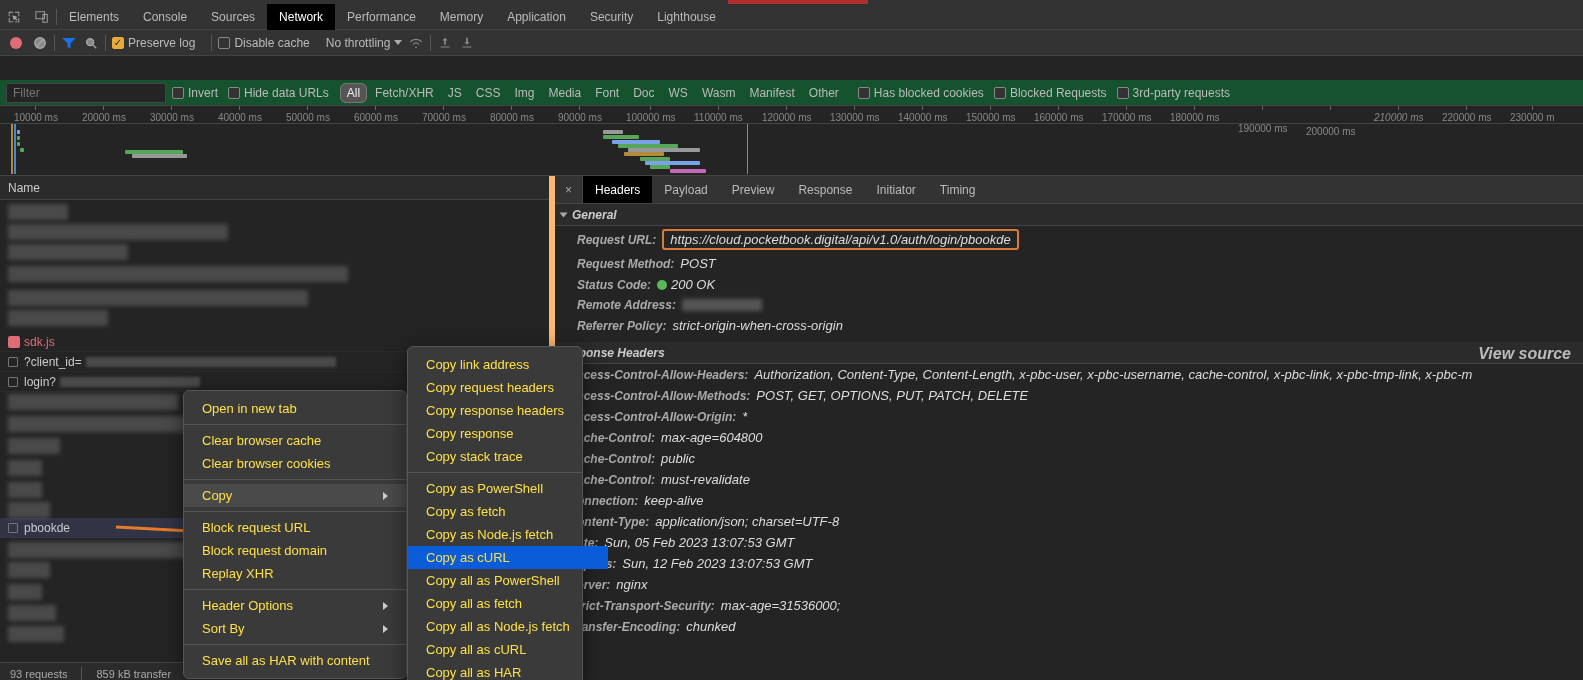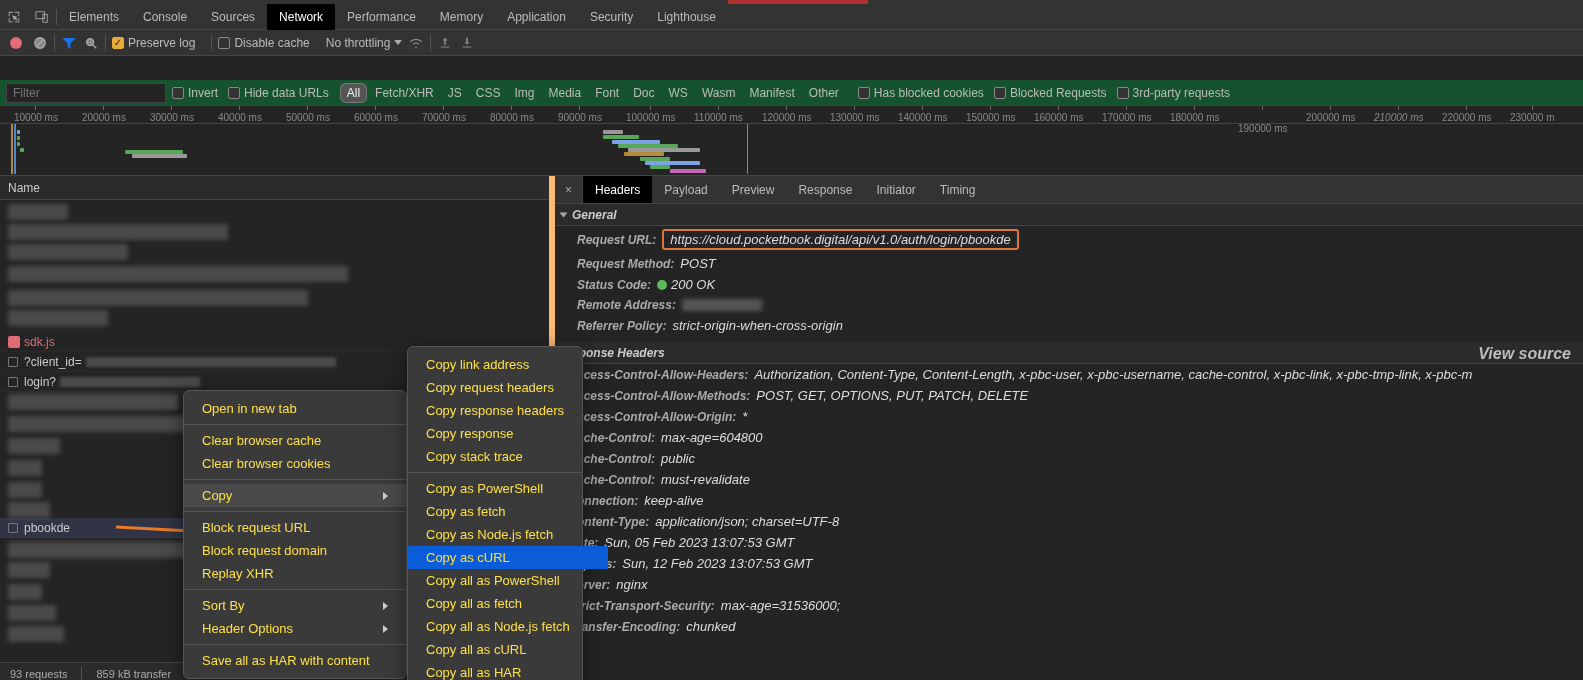--- a/index.html
+++ b/index.html
@@ -249,21 +249,21 @@
       <div class="tl-tick" style="left: 1102px;">
         <span style="margin-top: 2px;">170000 ms</span>
       </div>
       <div class="tl-tick" style="left: 1170px;">
         <span style="margin-top: 2px;">180000 ms</span>
       </div>
       <div class="tl-tick" style="left: 1238px;">
         <span style="margin-top: 13px;">190000 ms</span>
       </div>
       <div class="tl-tick" style="left: 1306px;">
-        <span style="margin-top: 2px; text-align: center;">200000 ms</span>
+        <span style="margin-top: 16px; text-align: center;">200000 ms</span>
       </div>
       <div class="tl-tick" style="left: 1374px; font-style: italic;">
         <span style="margin-top: 2px;">210000 ms</span>
       </div>
       <div class="tl-tick" style="left: 1442px;">
         <span style="margin-top: 2px;">220000 ms</span>
       </div>
       <div class="tl-tick" style="left: 1510px;">
         <span style="margin-top: 2px;">230000 m</span>
       </div>
@@ -465,25 +465,25 @@
       <span>Block request URL</span>
     </div>
   <div class="ctx-item">
       <span>Block request domain</span>
     </div>
   <div class="ctx-item">
       <span>Replay XHR</span>
     </div>
   <div class="ctx-sep"></div>
   <div class="ctx-item">
+      <span>Header Options</span>
+      <span class="chev"></span>
+    </div>
+  <div class="ctx-item">
       <span>Sort By</span>
-      <span class="chev"></span>
-    </div>
-  <div class="ctx-item">
-      <span>Header Options</span>
       <span class="chev"></span>
     </div>
   <div class="ctx-sep"></div>
   <div class="ctx-item">
       <span>Save all as HAR with content</span>
     </div>
 </div>
 
 <div class="ctx-menu" id="copy-submenu" style="left:407px; top:346px; width:176px">
     <div class="ctx-item">Copy link address</div>

